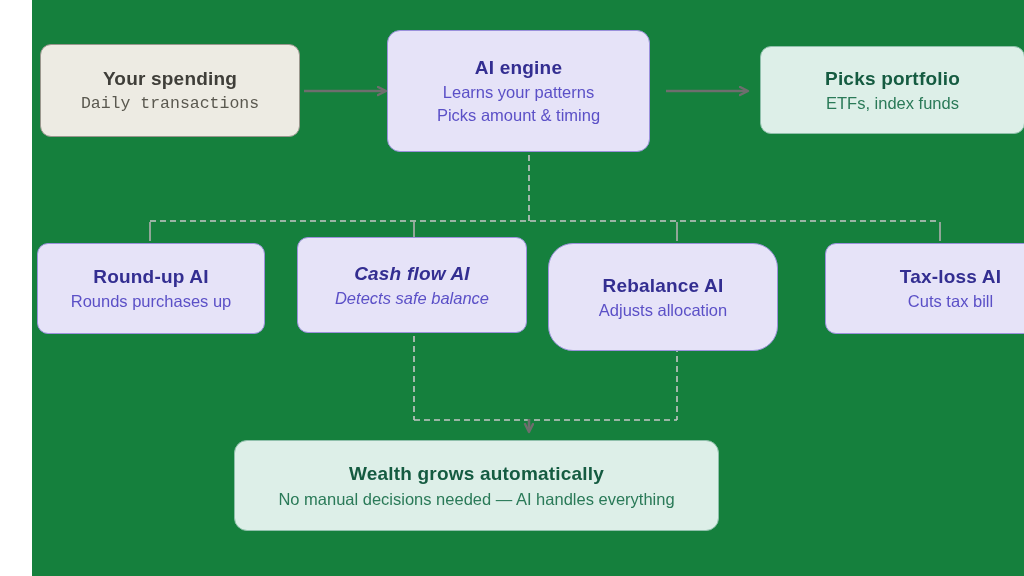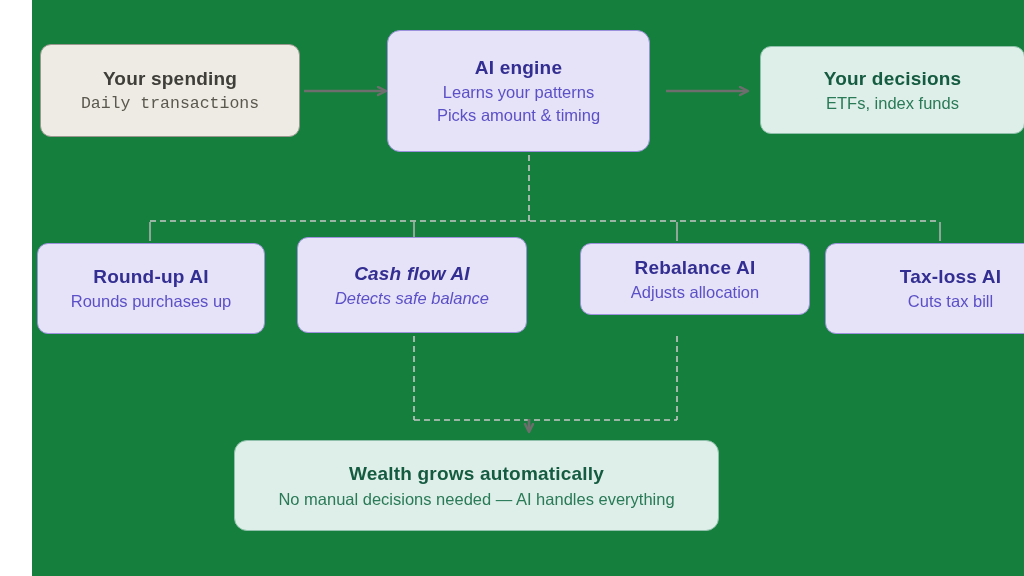--- a/index.html
+++ b/index.html
@@ -34,21 +34,21 @@
   .green{background:#ddefe8;border:1.5px solid #8fc0ab;}
   .green .title{color:#155b41;}
   .green .sub{color:#2a7a58;}
 
   
   .n-spending {left:8px;   top:44px;  width:260px; height:93px;}
   .n-ai      {left:355px; top:30px;  width:263px; height:122px; border-radius:13px;}
   .n-portfolio{left:728px; top:46px;  width:265px; height:88px;}
   .n-roundup {left:5px;   top:243px; width:228px; height:91px;}
   .n-cashflow{left:265px; top:237px; width:230px; height:96px;font-style:italic;}
-  .n-rebalance{left:548px;top:243px; width:230px; height:72px;}
+  .n-rebalance{left:516px;top:243px; width:230px; height:108px;border-radius:25px;}
   .n-taxloss {left:793px; top:243px; width:228px; height:91px;padding-left:33px;}
   .n-wealth  {left:202px; top:440px; width:485px; height:91px; border-radius:13px;}
   .n-wealth .sub{margin-top:5px;}
 </style>
 </head>
 <body>
 
 <div class="canvas">
 
   <svg class="connectors" viewBox="0 0 1024 576">
@@ -79,21 +79,21 @@
     <div class="sub">Daily transactions</div>
   </div>
 
   <div class="node purple n-ai">
     <div class="title">AI engine</div>
     <div class="sub">Learns your patterns</div>
     <div class="sub">Picks amount &amp; timing</div>
   </div>
 
   <div class="node green n-portfolio">
-    <div class="title">Your decisions</div>
+    <div class="title">Picks portfolio</div>
     <div class="sub">ETFs, index funds</div>
   </div>
 
   <div class="node purple n-roundup">
     <div class="title">Round-up AI</div>
     <div class="sub">Rounds purchases up</div>
   </div>
 
   <div class="node purple n-cashflow">
     <div class="title">Cash flow AI</div>

